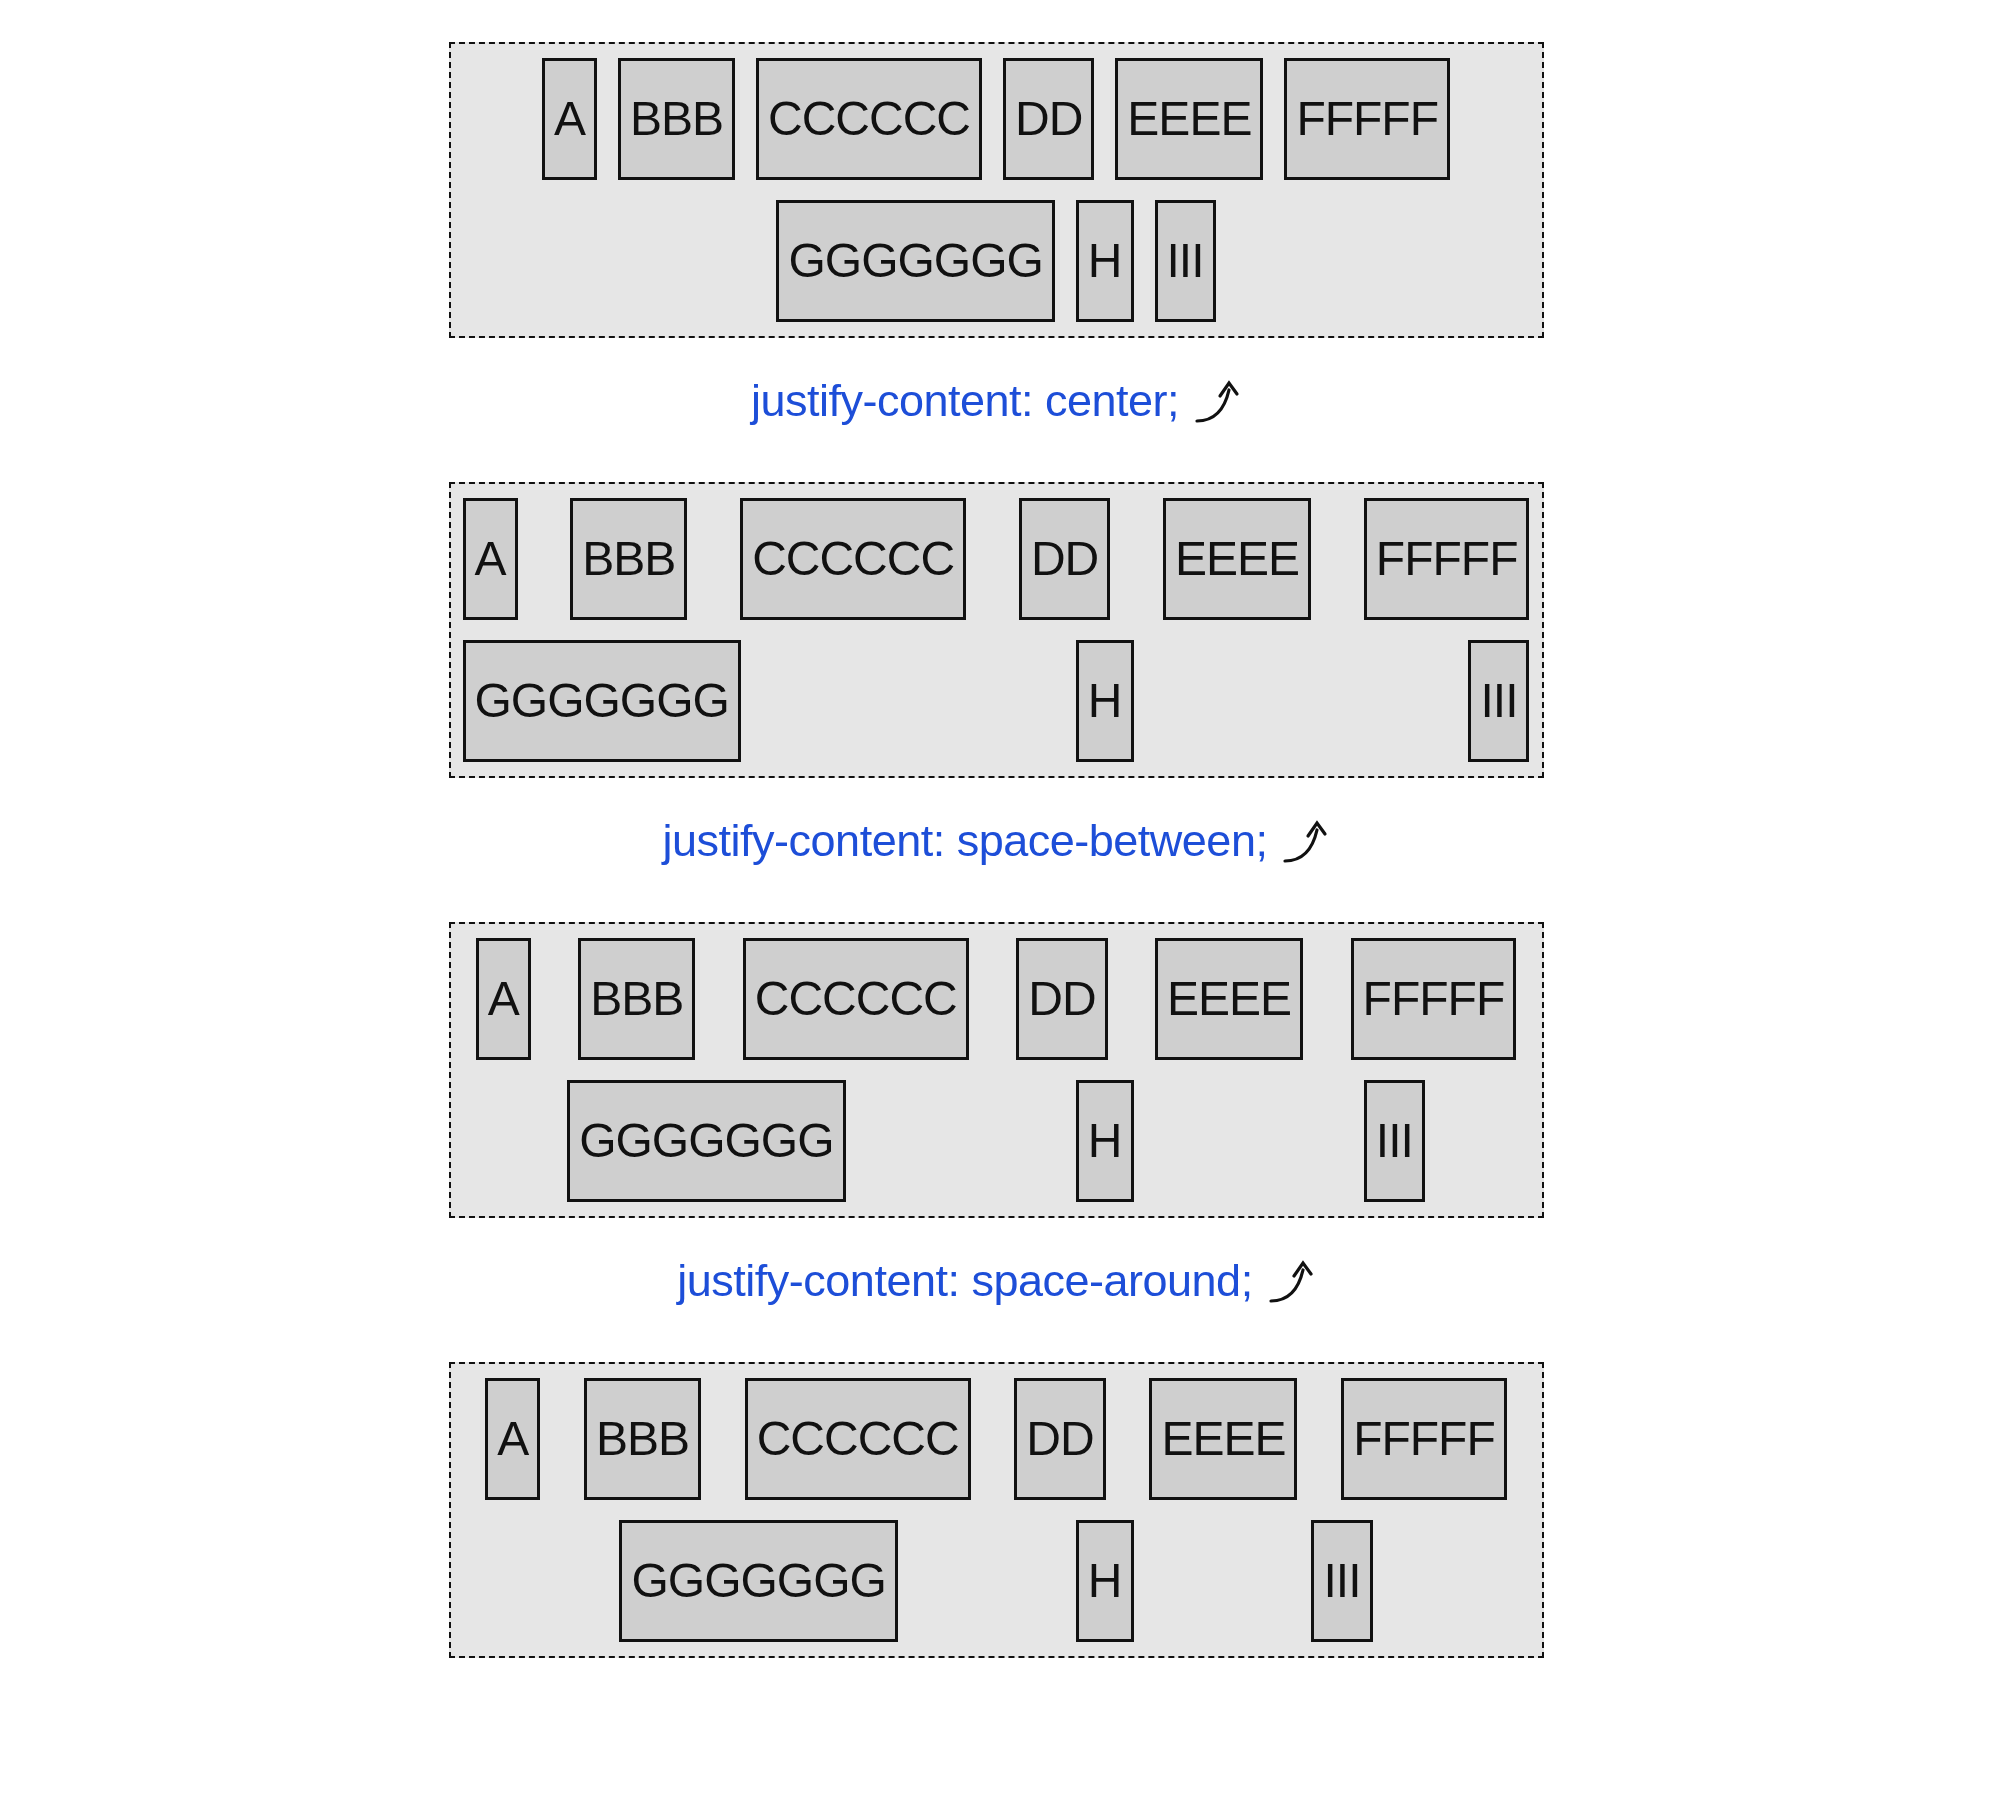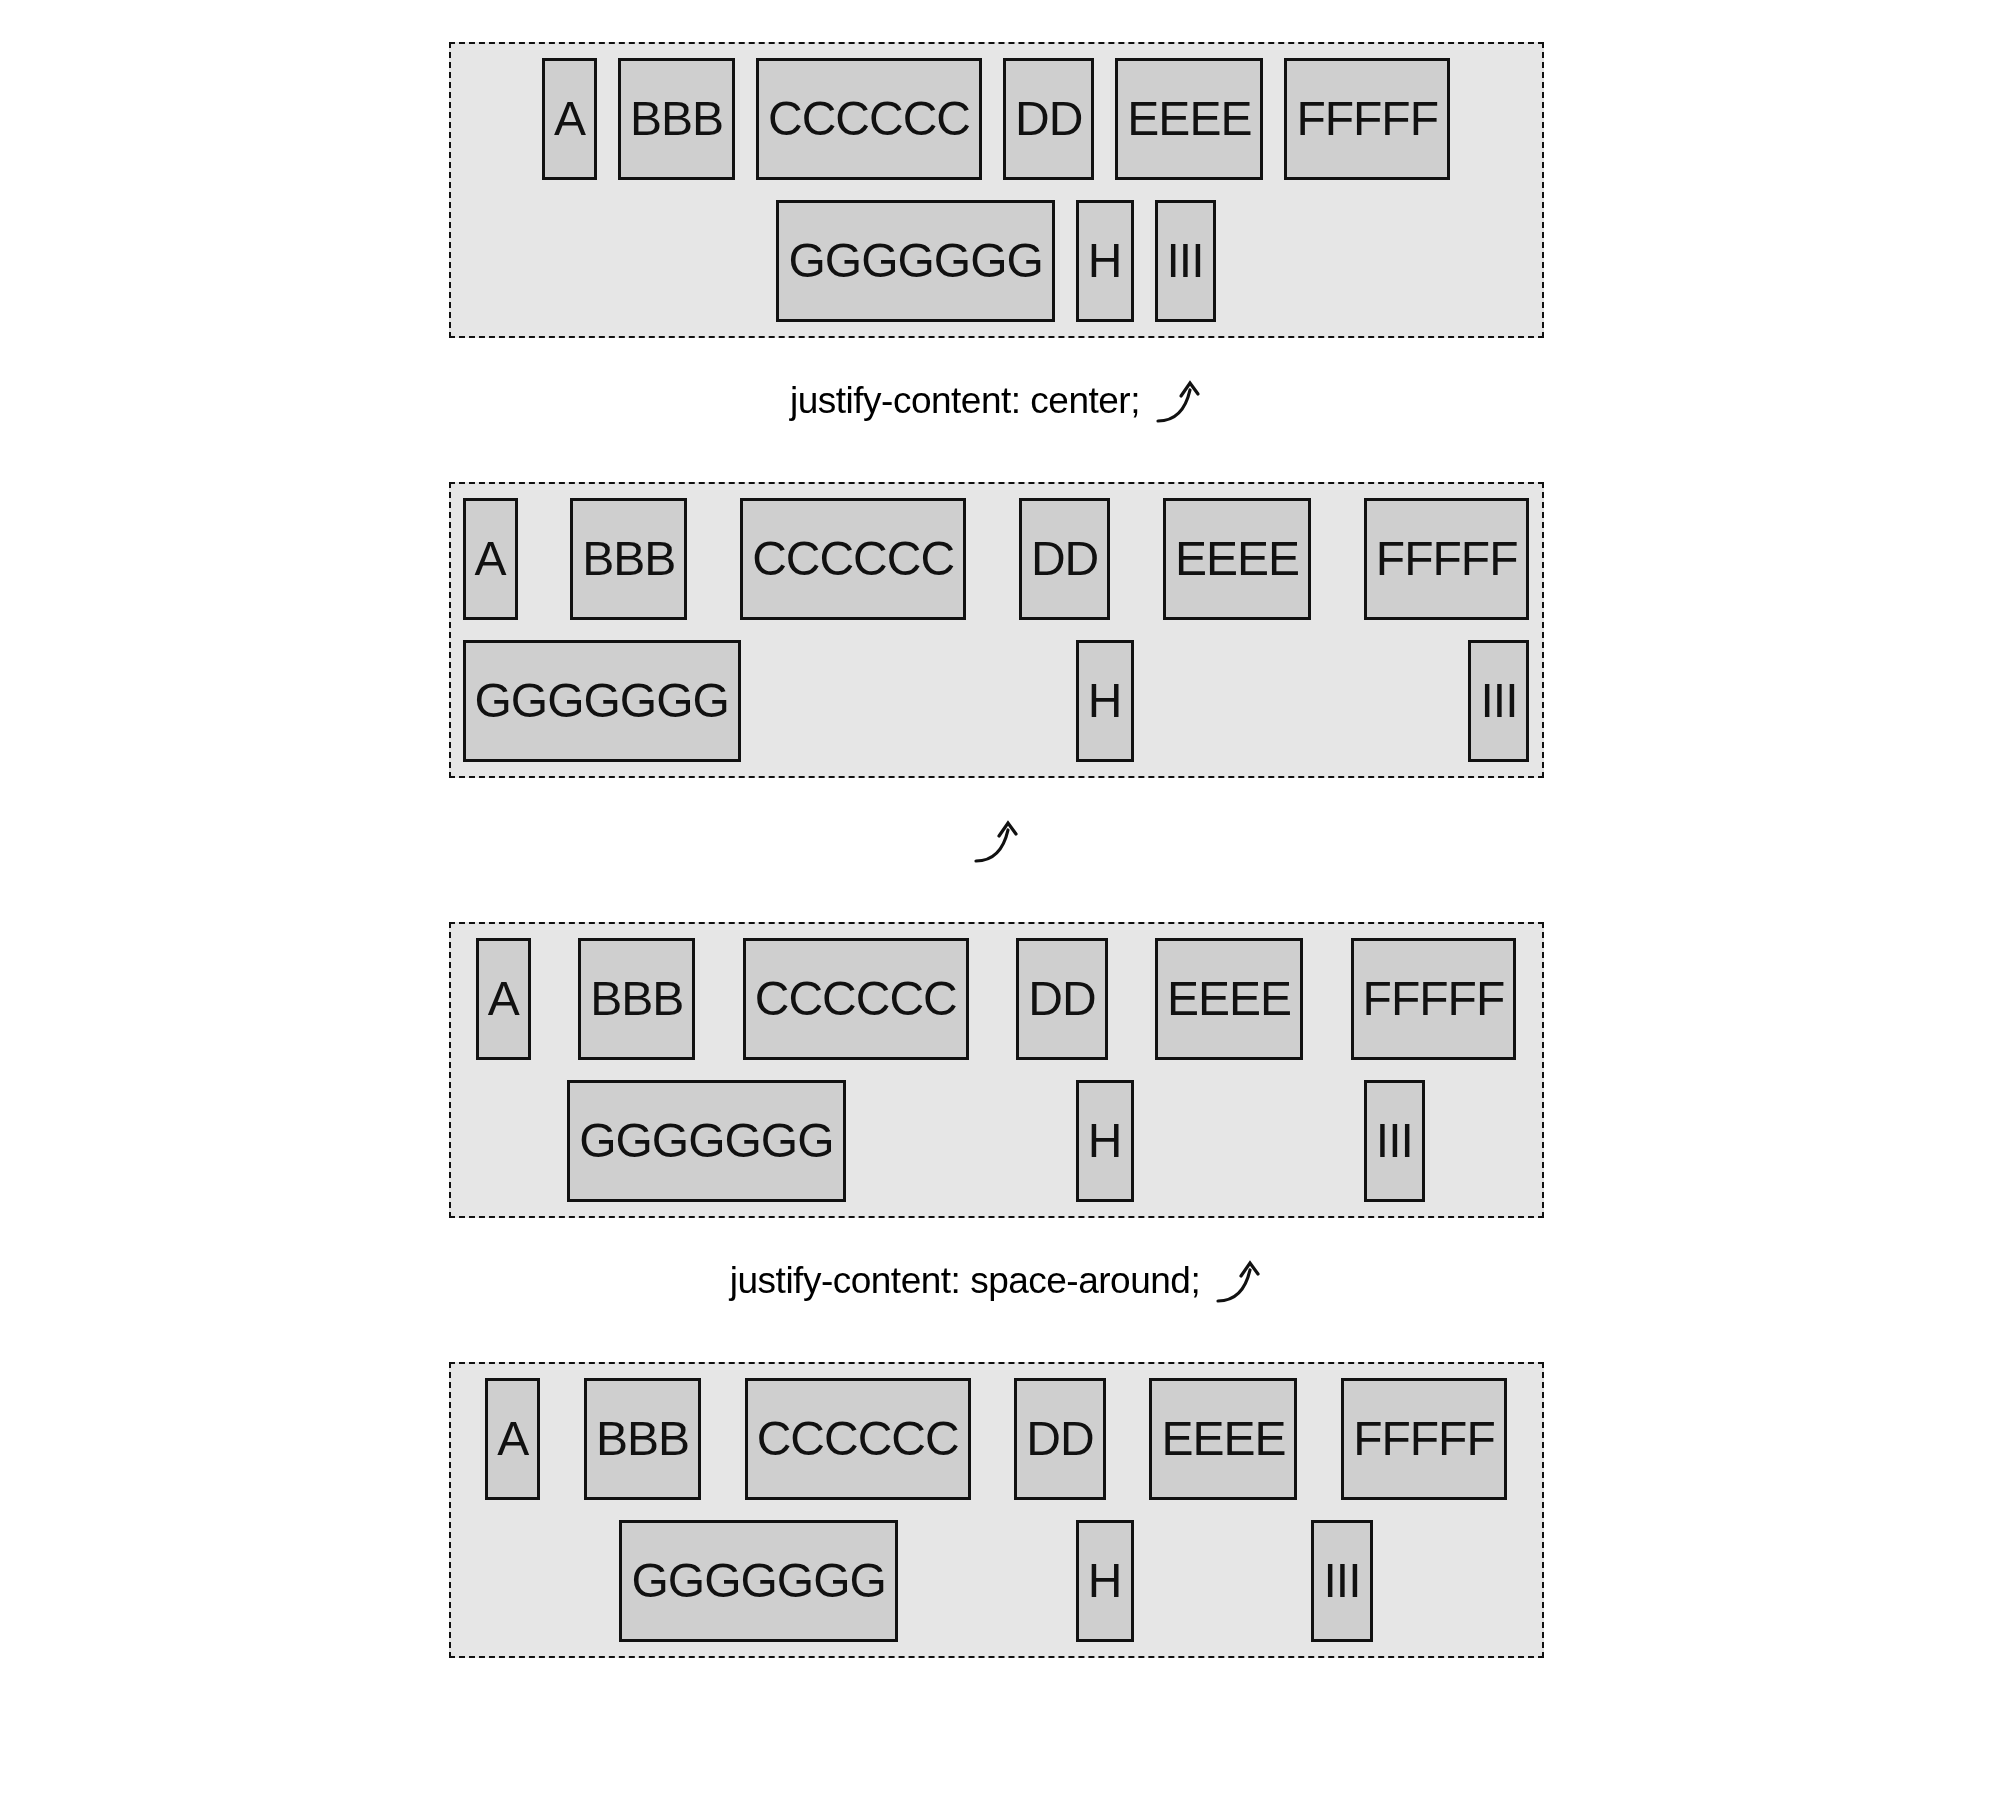--- a/index.html
+++ b/index.html
@@ -56,24 +56,24 @@
   }
   .caption {
     margin: 36px auto 54px auto;
     height: 54px;
     display: flex;
     align-items: flex-end;
     justify-content: center;
     column-gap: 14px;
   }
   .caption-text {
-    font-size: 37px;
+    font-size: 45px;
     line-height: 54px;
     letter-spacing: -0.5px;
-    color: #000000;
+    color: #1d4ed8;
   }
   .arrow-icon {
     display: block;
     margin-bottom: 2px;
   }
   .arrow-icon path {
     fill: none;
     stroke: #111111;
     stroke-width: 3.2;
     stroke-linecap: round;
@@ -120,20 +120,21 @@
         <div class="flex-item">EEEE</div>
         <div class="flex-item">FFFFF</div>
       </div>
       <div class="flex-row">
         <div class="flex-item">GGGGGGG</div>
         <div class="flex-item">H</div>
         <div class="flex-item">III</div>
       </div>
     </div>
     <div class="caption">
+      <span class="caption-text">justify-content: space-between;</span>
       <svg class="arrow-icon" width="48" height="50" viewBox="0 0 48 50" xmlns="http://www.w3.org/2000/svg">
         <path d="M4,45 C19,45 31,36 36,14"></path>
         <path d="M27,20 L36,7 L44,18"></path>
       </svg>
     </div>
   </div>
 
   <div class="figure">
     <div class="flex-container" data-justify="space-around">
       <div class="flex-row">

